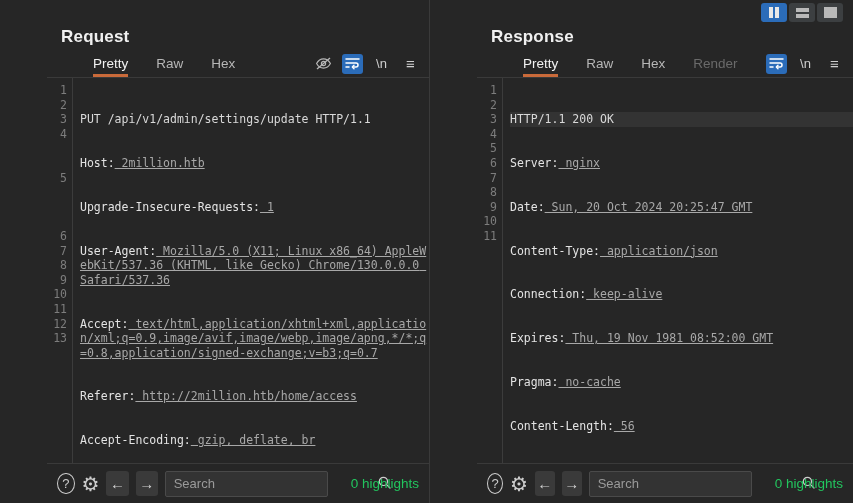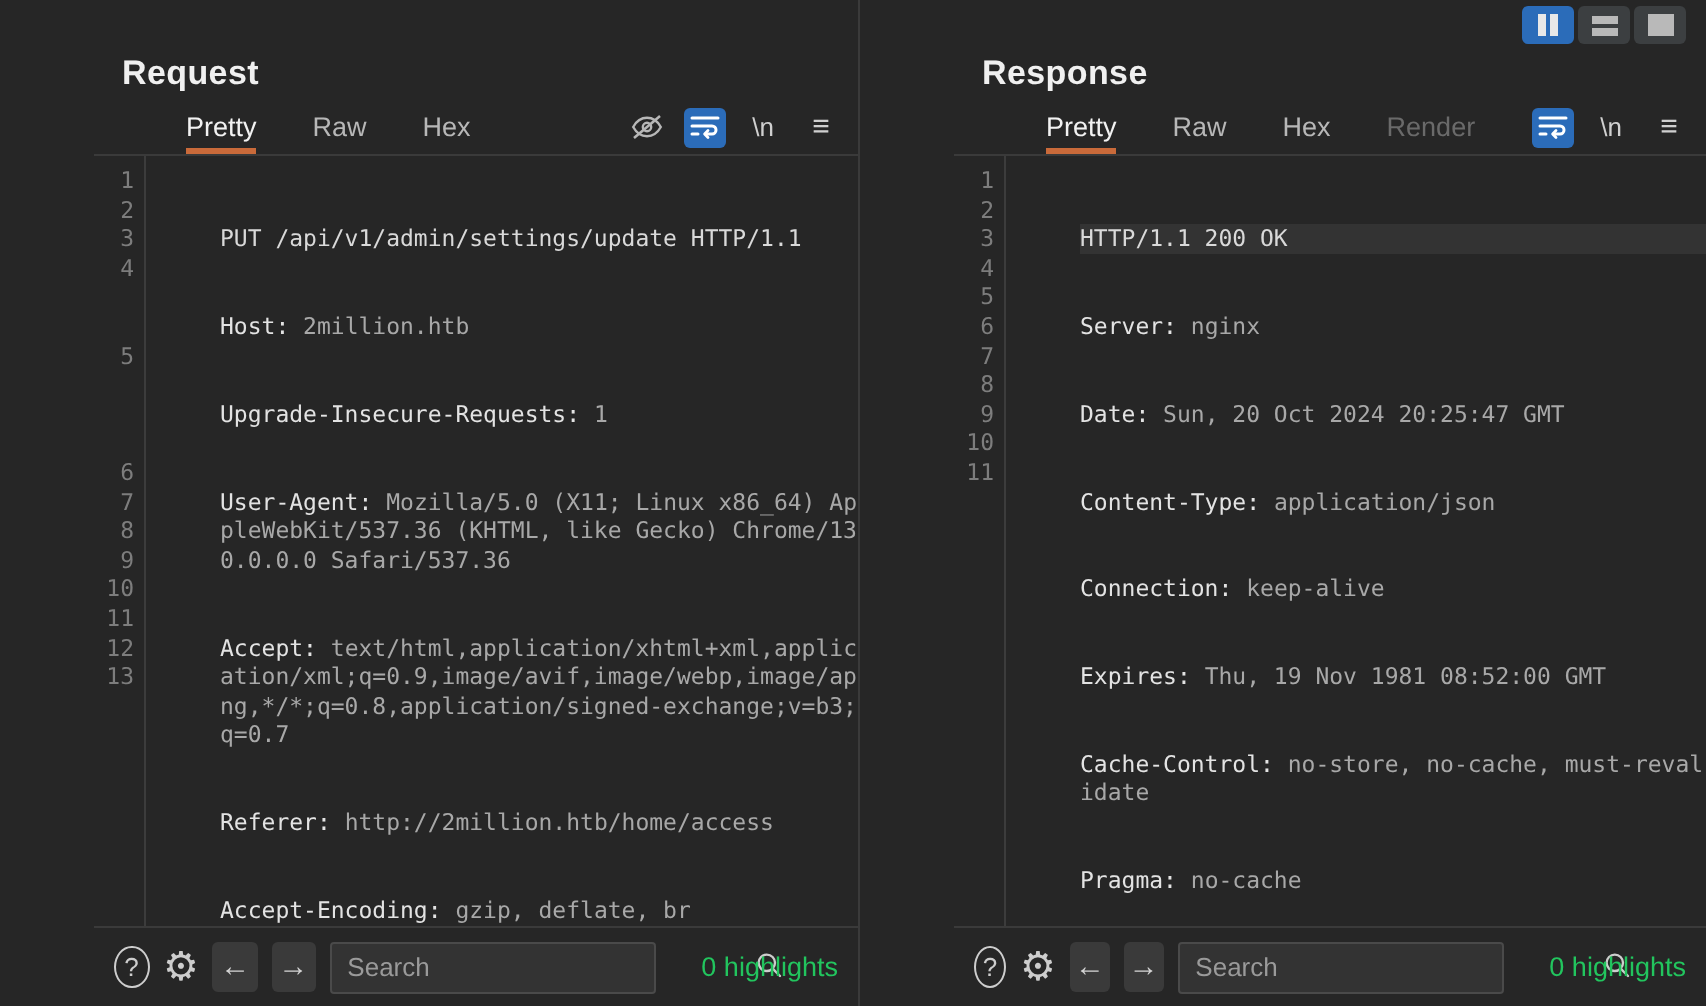--- a/index.html
+++ b/index.html
@@ -174,24 +174,24 @@
   }
   .gutter div { height: 14.6px; }
   .code {
     flex: 1 1 auto;
     padding: 5px 0 0 7px;
     box-sizing: border-box;
     overflow: hidden;
     white-space: pre-wrap;
     word-break: break-all;
   }
-  .code .ln { min-height: 14.6px; margin-left: 30px; }
+  .code .ln { min-height: 14.6px; }
 
   .hdr-name { color: #e3e3e3; }
-  .hdr-val  { color: #a8a8a8; }
+  .hdr-val  { color: #a8a8a8; text-decoration: underline; }
   .plain    { color: #d9d9d9; }
   .hl-line { background: #333333; display:block; }
 
   
   .bottombar {
     height: 40px;
     flex: 0 0 40px;
     border-top: 1px solid #3a3a3a;
     display: flex;
     align-items: center;
@@ -407,21 +407,20 @@
         <div></div>
         <div></div>
       </div>
       <div class="code">
         <div class="ln hl-line"><span class="plain">HTTP/1.1 200 OK</span></div>
         <div class="ln"><span class="hdr-name">Server:</span><span class="hdr-val"> nginx</span></div>
         <div class="ln"><span class="hdr-name">Date:</span><span class="hdr-val"> Sun, 20 Oct 2024 20:25:47 GMT</span></div>
         <div class="ln"><span class="hdr-name">Content-Type:</span><span class="hdr-val"> application/json</span></div>
         <div class="ln"><span class="hdr-name">Connection:</span><span class="hdr-val"> keep-alive</span></div>
         <div class="ln"><span class="hdr-name">Expires:</span><span class="hdr-val"> Thu, 19 Nov 1981 08:52:00 GMT</span></div>
-        <div class="ln"><span class="hdr-name">Cache-Control:</span><span class="hdr-val"> no-store, no-cache, must-revalidate</span></div>
         <div class="ln"><span class="hdr-name">Pragma:</span><span class="hdr-val"> no-cache</span></div>
         <div class="ln"><span class="hdr-name">Content-Length:</span><span class="hdr-val"> 56</span></div>
         
         
         
         
         
       </div>
     </div>
 

